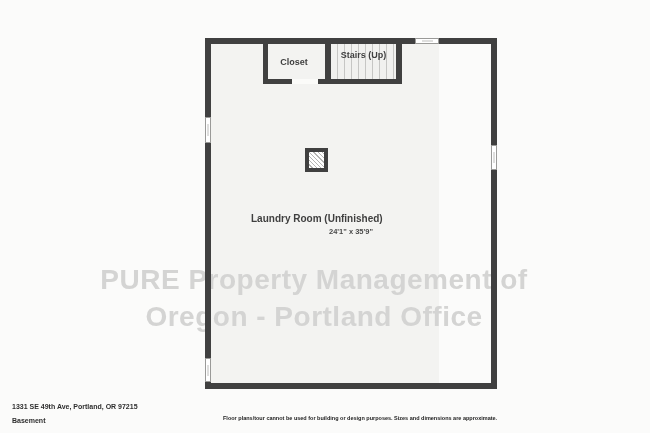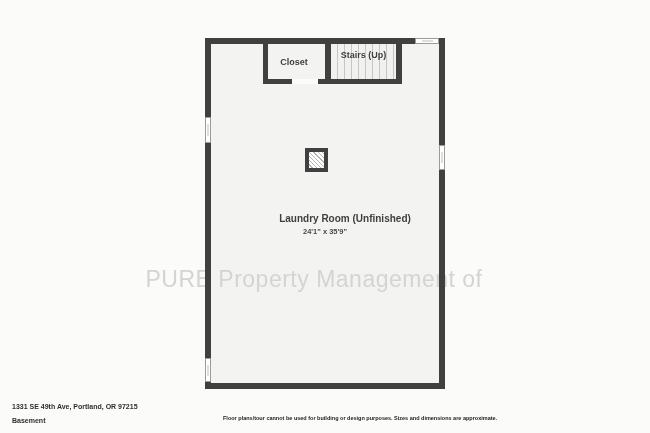--- a/index.html
+++ b/index.html
@@ -13,26 +13,26 @@
   
   .floor{
     position:absolute;left:211px;top:44px;width:228px;height:339px;
     background:var(--floor,#f3f3f1);
   }
   
   .watermark{
     position:absolute;left:0;right:22px;top:261px;
     text-align:center;
     color:var(--watermark,#d4d4d3);
-    font-size:23px;line-height:37px;font-weight:400;
+    font-size:28px;line-height:37px;font-weight:700;
     letter-spacing:0.5px;white-space:nowrap;
   }
   
   .plan{
-    position:absolute;left:205px;top:38px;width:240px;height:351px;
+    position:absolute;left:205px;top:38px;width:292px;height:351px;
     box-sizing:border-box;
     border:6px solid var(--wall,#404040);
   }
   .wall{position:absolute;background:var(--wall,#404040);}
   .closet-left-wall{left:52px;top:0;width:5px;height:40px;}
   .closet-bottom-wall-left{left:52px;top:35px;width:29px;height:5px;}
   .closet-door-opening{position:absolute;left:81px;top:35px;width:26px;height:5px;background:#fbfbf9;}
   .closet-bottom-wall-right{left:107px;top:35px;width:13px;height:5px;}
   .divider-wall{left:114px;top:0;width:6px;height:40px;}
   .stairs-bottom-wall{left:120px;top:35px;width:71px;height:5px;}
@@ -41,21 +41,21 @@
     position:absolute;left:120px;top:0;width:65px;height:35px;
     background:repeating-linear-gradient(90deg,#f1f1ef 0 6px,#c6c6c4 6px 7px);
   }
   .room-label{
     position:absolute;color:#3f3f3f;font-weight:bold;font-size:9px;
     text-align:center;white-space:nowrap;
   }
   .closet-label{left:52px;width:62px;top:13px;}
   .stairs-label{left:120px;width:65px;top:6px;}
   .laundry-label{
-    position:absolute;left:0;right:0;top:169px;text-align:center;
+    position:absolute;left:0;right:0;top:169px;text-align:left;
     color:#3f3f3f;font-weight:bold;font-size:10px;margin-left:40px;
   }
   .laundry-dims{
     position:absolute;left:0;right:0;top:183px;text-align:center;
     color:#4a4a4a;font-weight:600;font-size:7.5px;
   }
   .support-column{
     position:absolute;left:94px;top:104px;width:23px;height:24px;
     box-sizing:border-box;border:4px solid var(--wall,#404040);
     background:repeating-linear-gradient(45deg,#ffffff 0 2px,#b5b5b3 2px 3px);
@@ -84,20 +84,21 @@
 </style>
 </head>
 <body>
 
 <div class="canvas">
 
   <div class="floor"></div>
 
   <div class="watermark">
     <div>PURE Property Management of</div>
+    <div>Oregon - Portland Office</div>
   </div>
 
   <div class="plan">
 
     <div class="wall closet-left-wall"></div>
     <div class="wall closet-bottom-wall-left"></div>
     <div class="closet-door-opening"></div>
     <div class="wall closet-bottom-wall-right"></div>
     <div class="wall divider-wall"></div>
     <div class="stairs-treads"></div>

